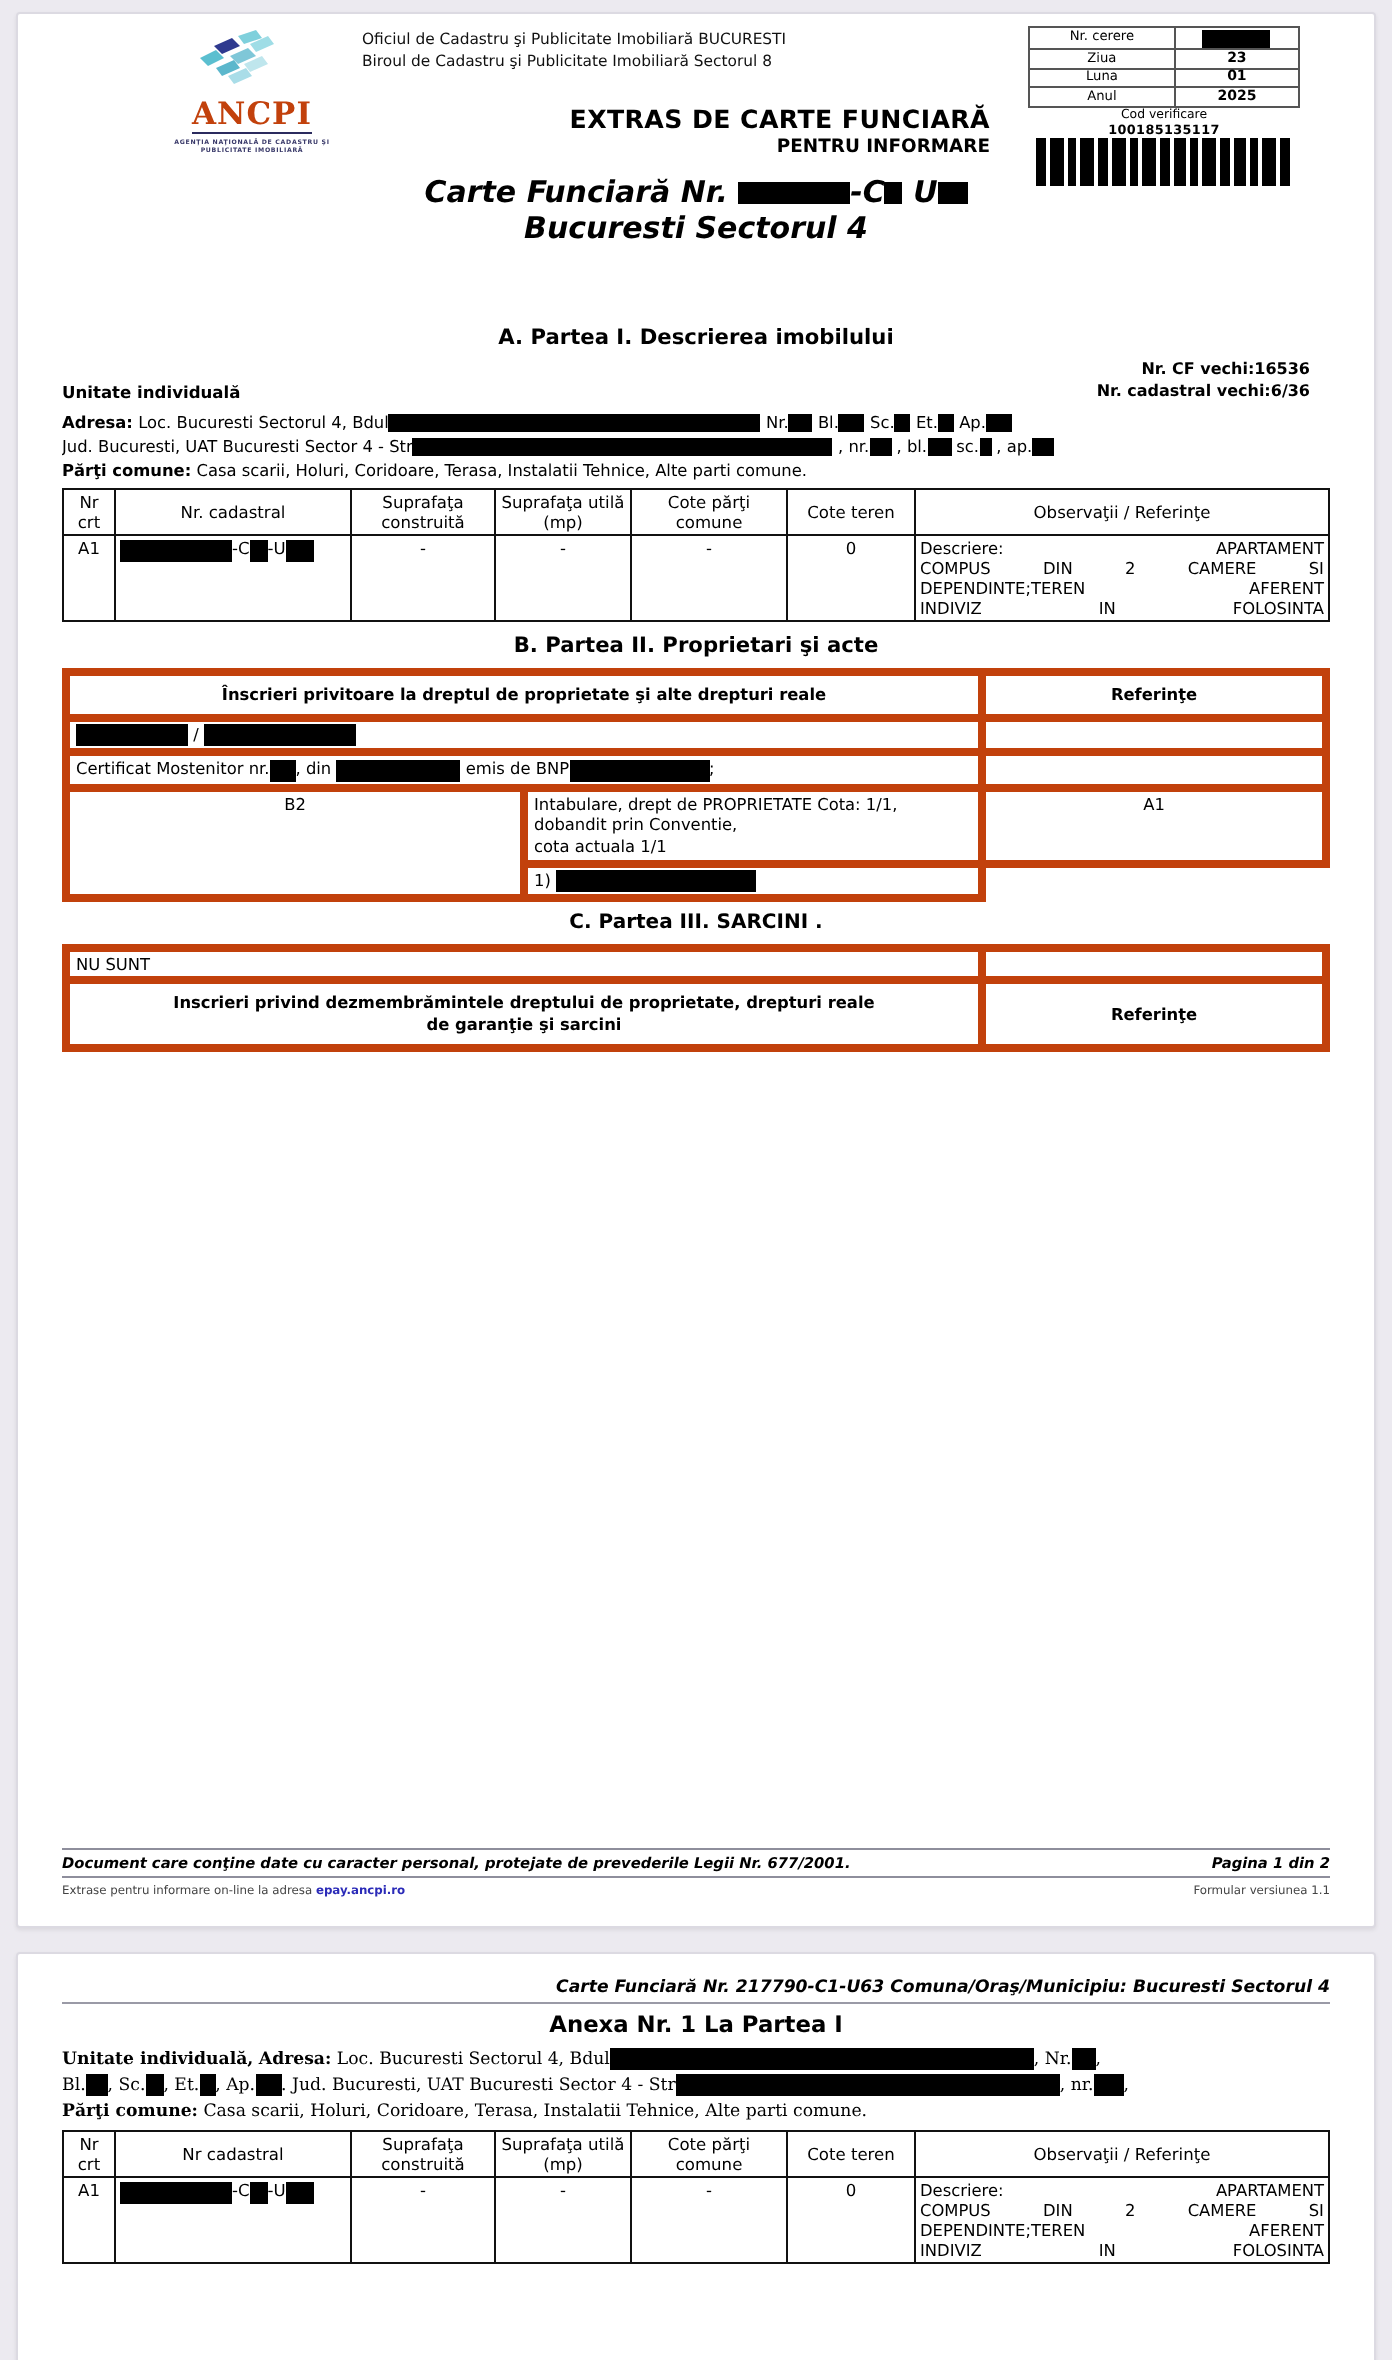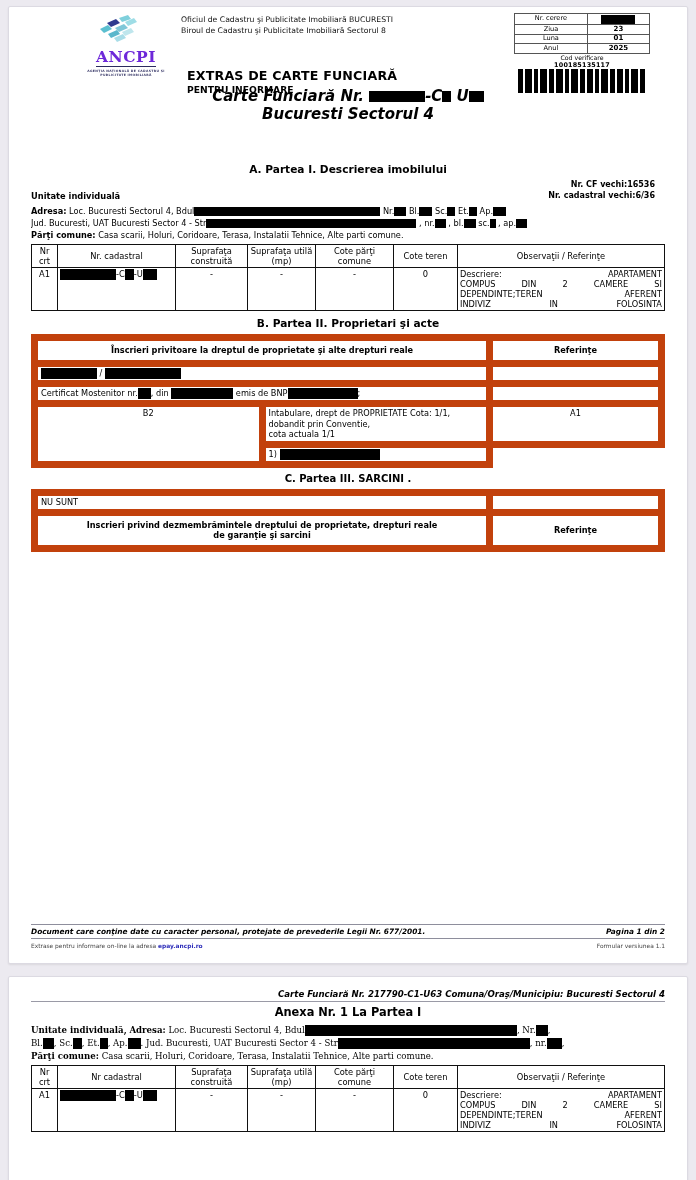--- a/index.html
+++ b/index.html
@@ -35,34 +35,34 @@
   .rd-tall { height: 11px; }
 
   
   .hdr { position: relative; height: 104px; }
   .logo-wrap {
     position: absolute; left: 52px; top: 8px; width: 86px; text-align: center;
   }
   .logo-marks { width: 64px; height: 32px; margin: 0 auto; display: block; }
   .logo-name {
     font-family: "DejaVu Serif", "Liberation Serif", serif;
-    font-size: 15.5px; letter-spacing: 0.5px; color: #6d28d9;
+    font-size: 15.5px; letter-spacing: 0.5px; color: #c2410c;
     font-weight: 700; line-height: 1; margin-top: 2px;
     border-bottom: 1.2px solid #2b2b5e; padding-bottom: 1px; display: inline-block;
   }
   .logo-sub {
     font-size: 3.1px; color: #3a3a6a; letter-spacing: 0.35px;
     line-height: 1.55; margin-top: 2px; font-weight: 700;
   }
   .office-lines {
     position: absolute; left: 150px; top: 7px;
     font-size: 7.7px; color: #111; line-height: 1.45;
   }
   .doc-title {
-    position: absolute; left: 156px; right: 170px; top: 45px; text-align: left; margin-top: 16px;
+    position: absolute; left: 142px; right: 170px; top: 45px; text-align: right;
   }
   .doc-title .t1 { font-size: 12.6px; font-weight: 700; letter-spacing: 0.2px; }
   .doc-title .t2 { font-size: 9.2px; font-weight: 700; margin-top: 1px; }
   .cf-line {
     position: absolute; left: 150px; right: 150px; top: 80px;
     text-align: center; font-size: 15px; font-style: italic; font-weight: 700;
   }
 
   
   .req-box { position: absolute; right: 15px; top: 6px; width: 136px; }
@@ -101,21 +101,21 @@
   .c-su   { width: 68px; }
   .c-cpc  { width: 78px; }
   .c-ct   { width: 64px; }
   .ctr { text-align: center; }
   .obs-line { display: flex; justify-content: space-between; font-size: 8.2px; line-height: 1.22; white-space: nowrap; }
   .obs-line span { display: inline-block; }
 
   
   table.bgrid { border-collapse: collapse; width: 100%; table-layout: fixed; }
   table.bgrid td, table.bgrid th {
-    border: 7px solid #c2410c; font-size: 8.2px; padding: 1px 3px;
+    border: 4px solid #c2410c; font-size: 8.2px; padding: 1px 3px;
     vertical-align: top; line-height: 1.3;
   }
   table.bgrid th { text-align: center; font-weight: 700; vertical-align: middle; padding: 4px 3px; }
   .b-idx { width: 26px; text-align: center; vertical-align: middle; font-size: 8.4px; }
   .b-ref { width: 172px; text-align: center; }
   .nb { border: none !important; }
   .no-bot { border-bottom: none !important; }
 
   
   .footer { position: absolute; left: 22px; right: 22px; bottom: 14px; }

